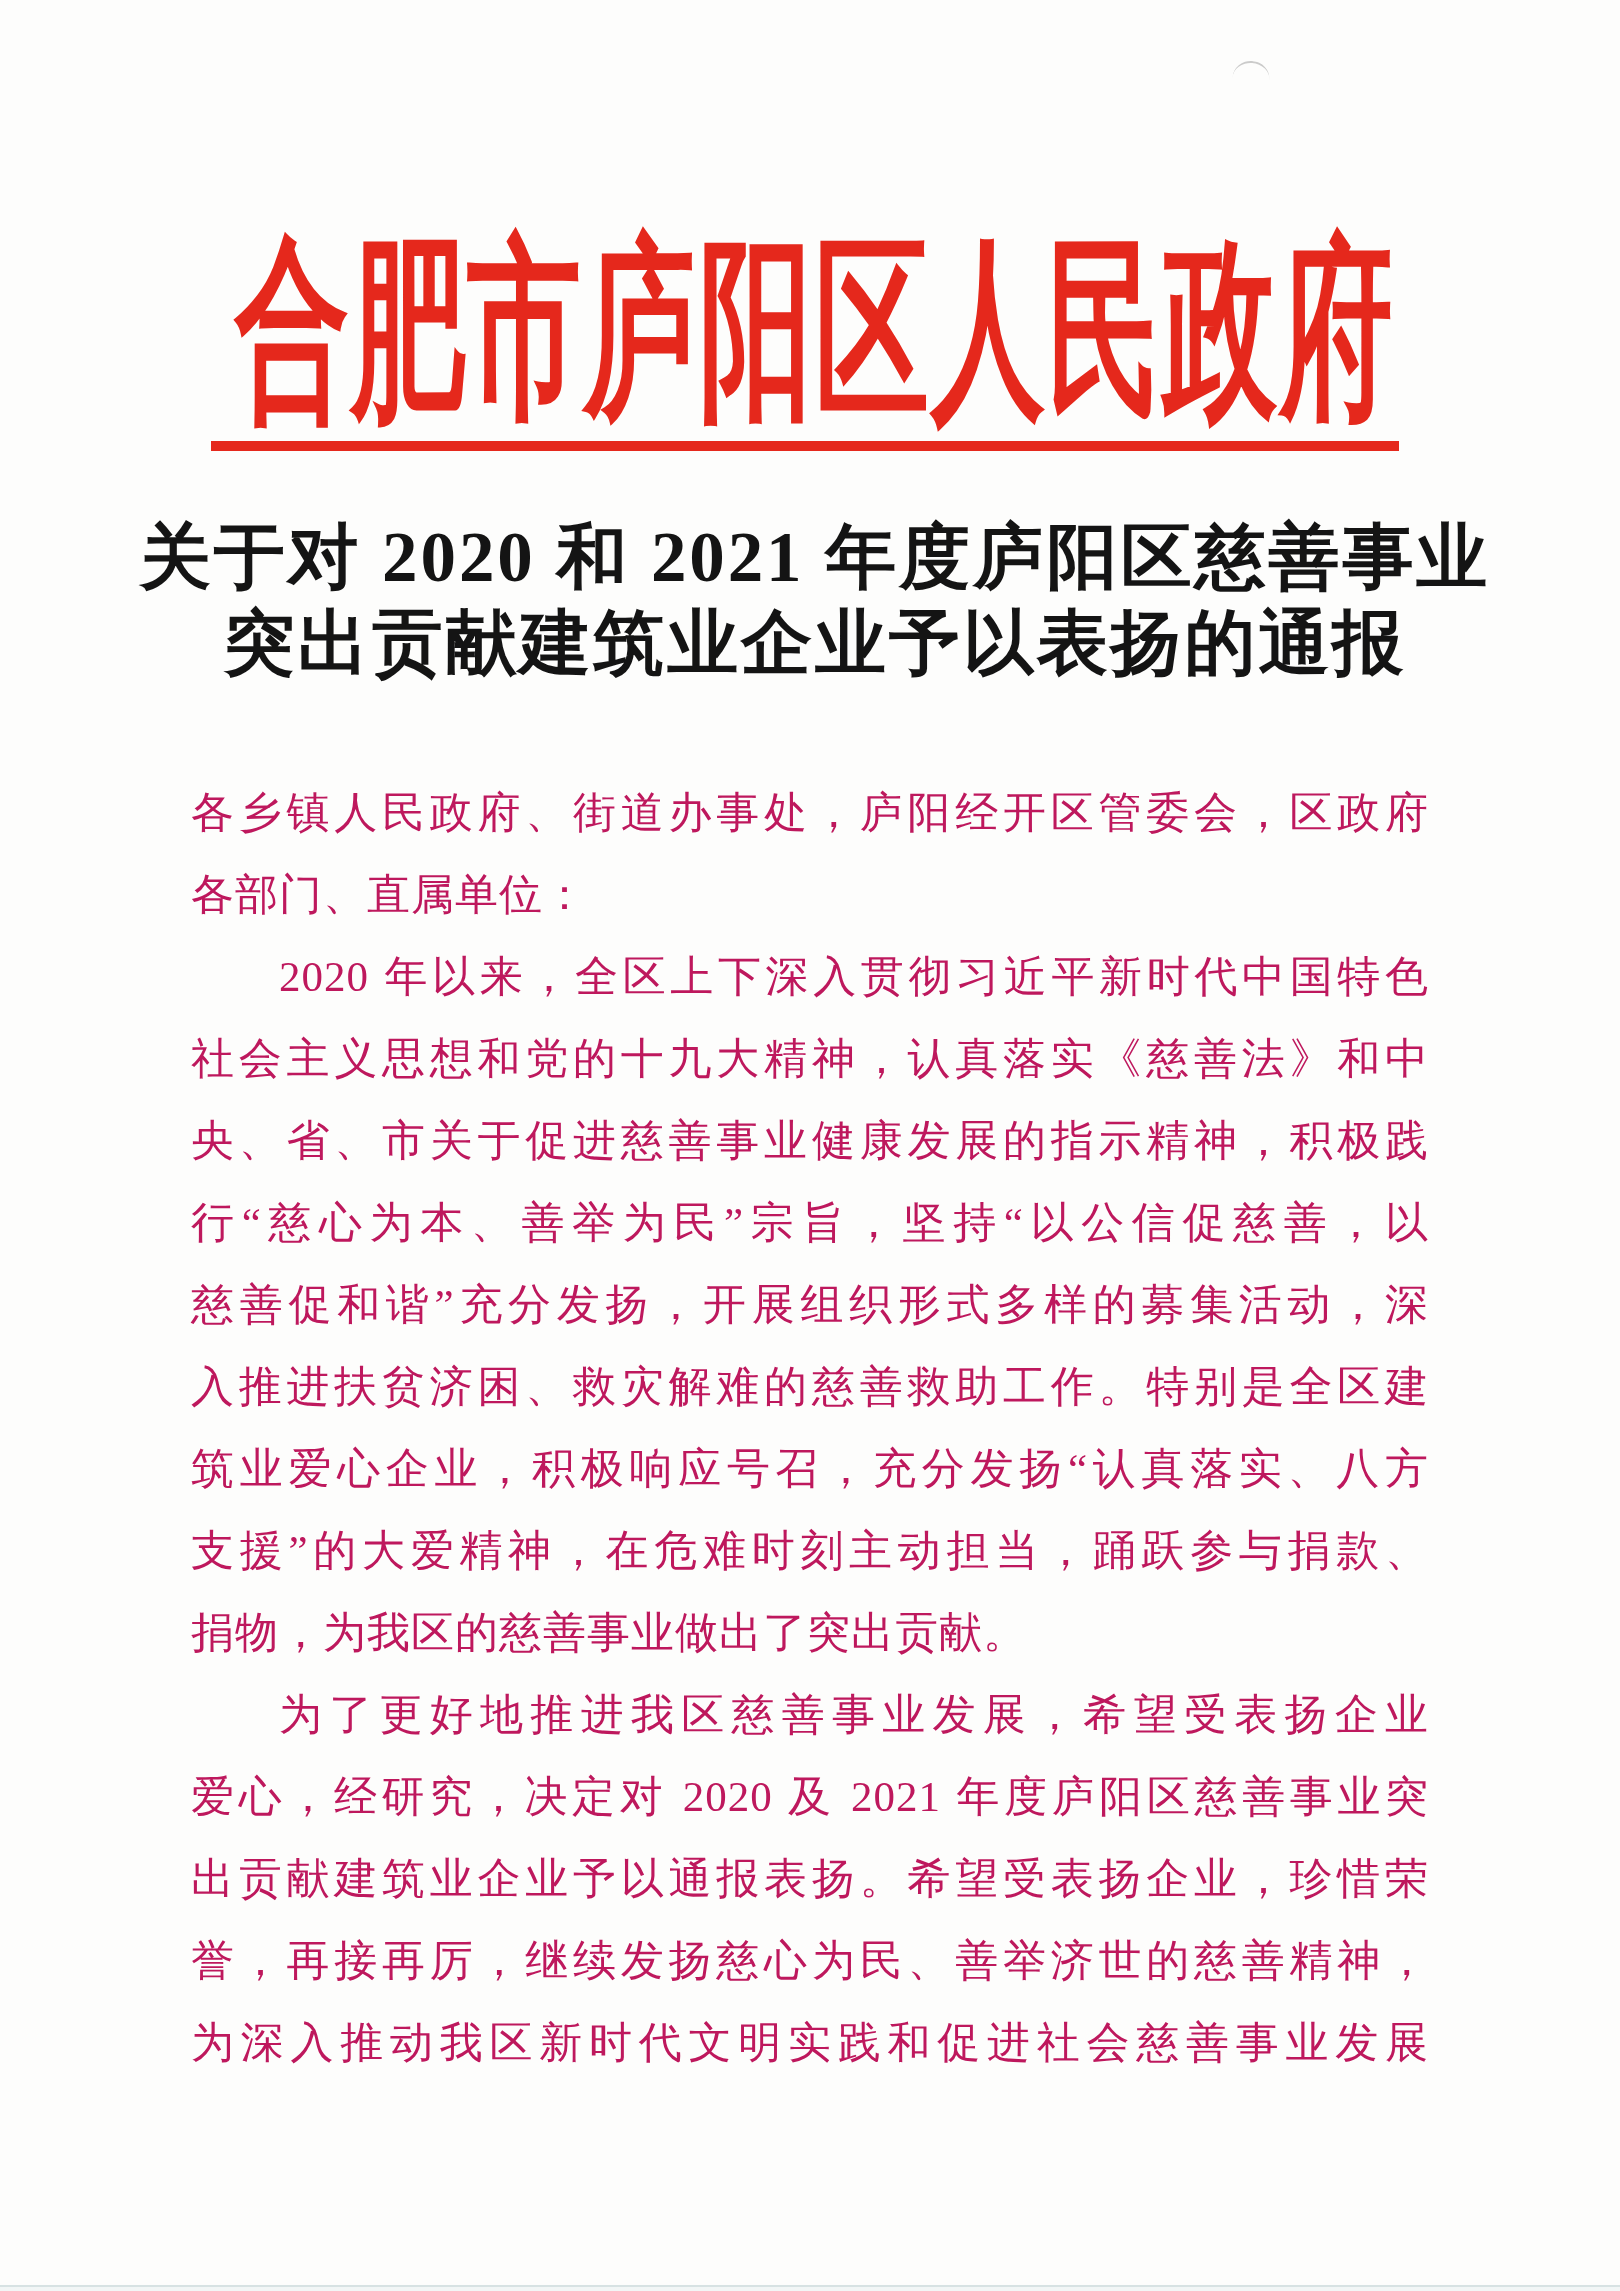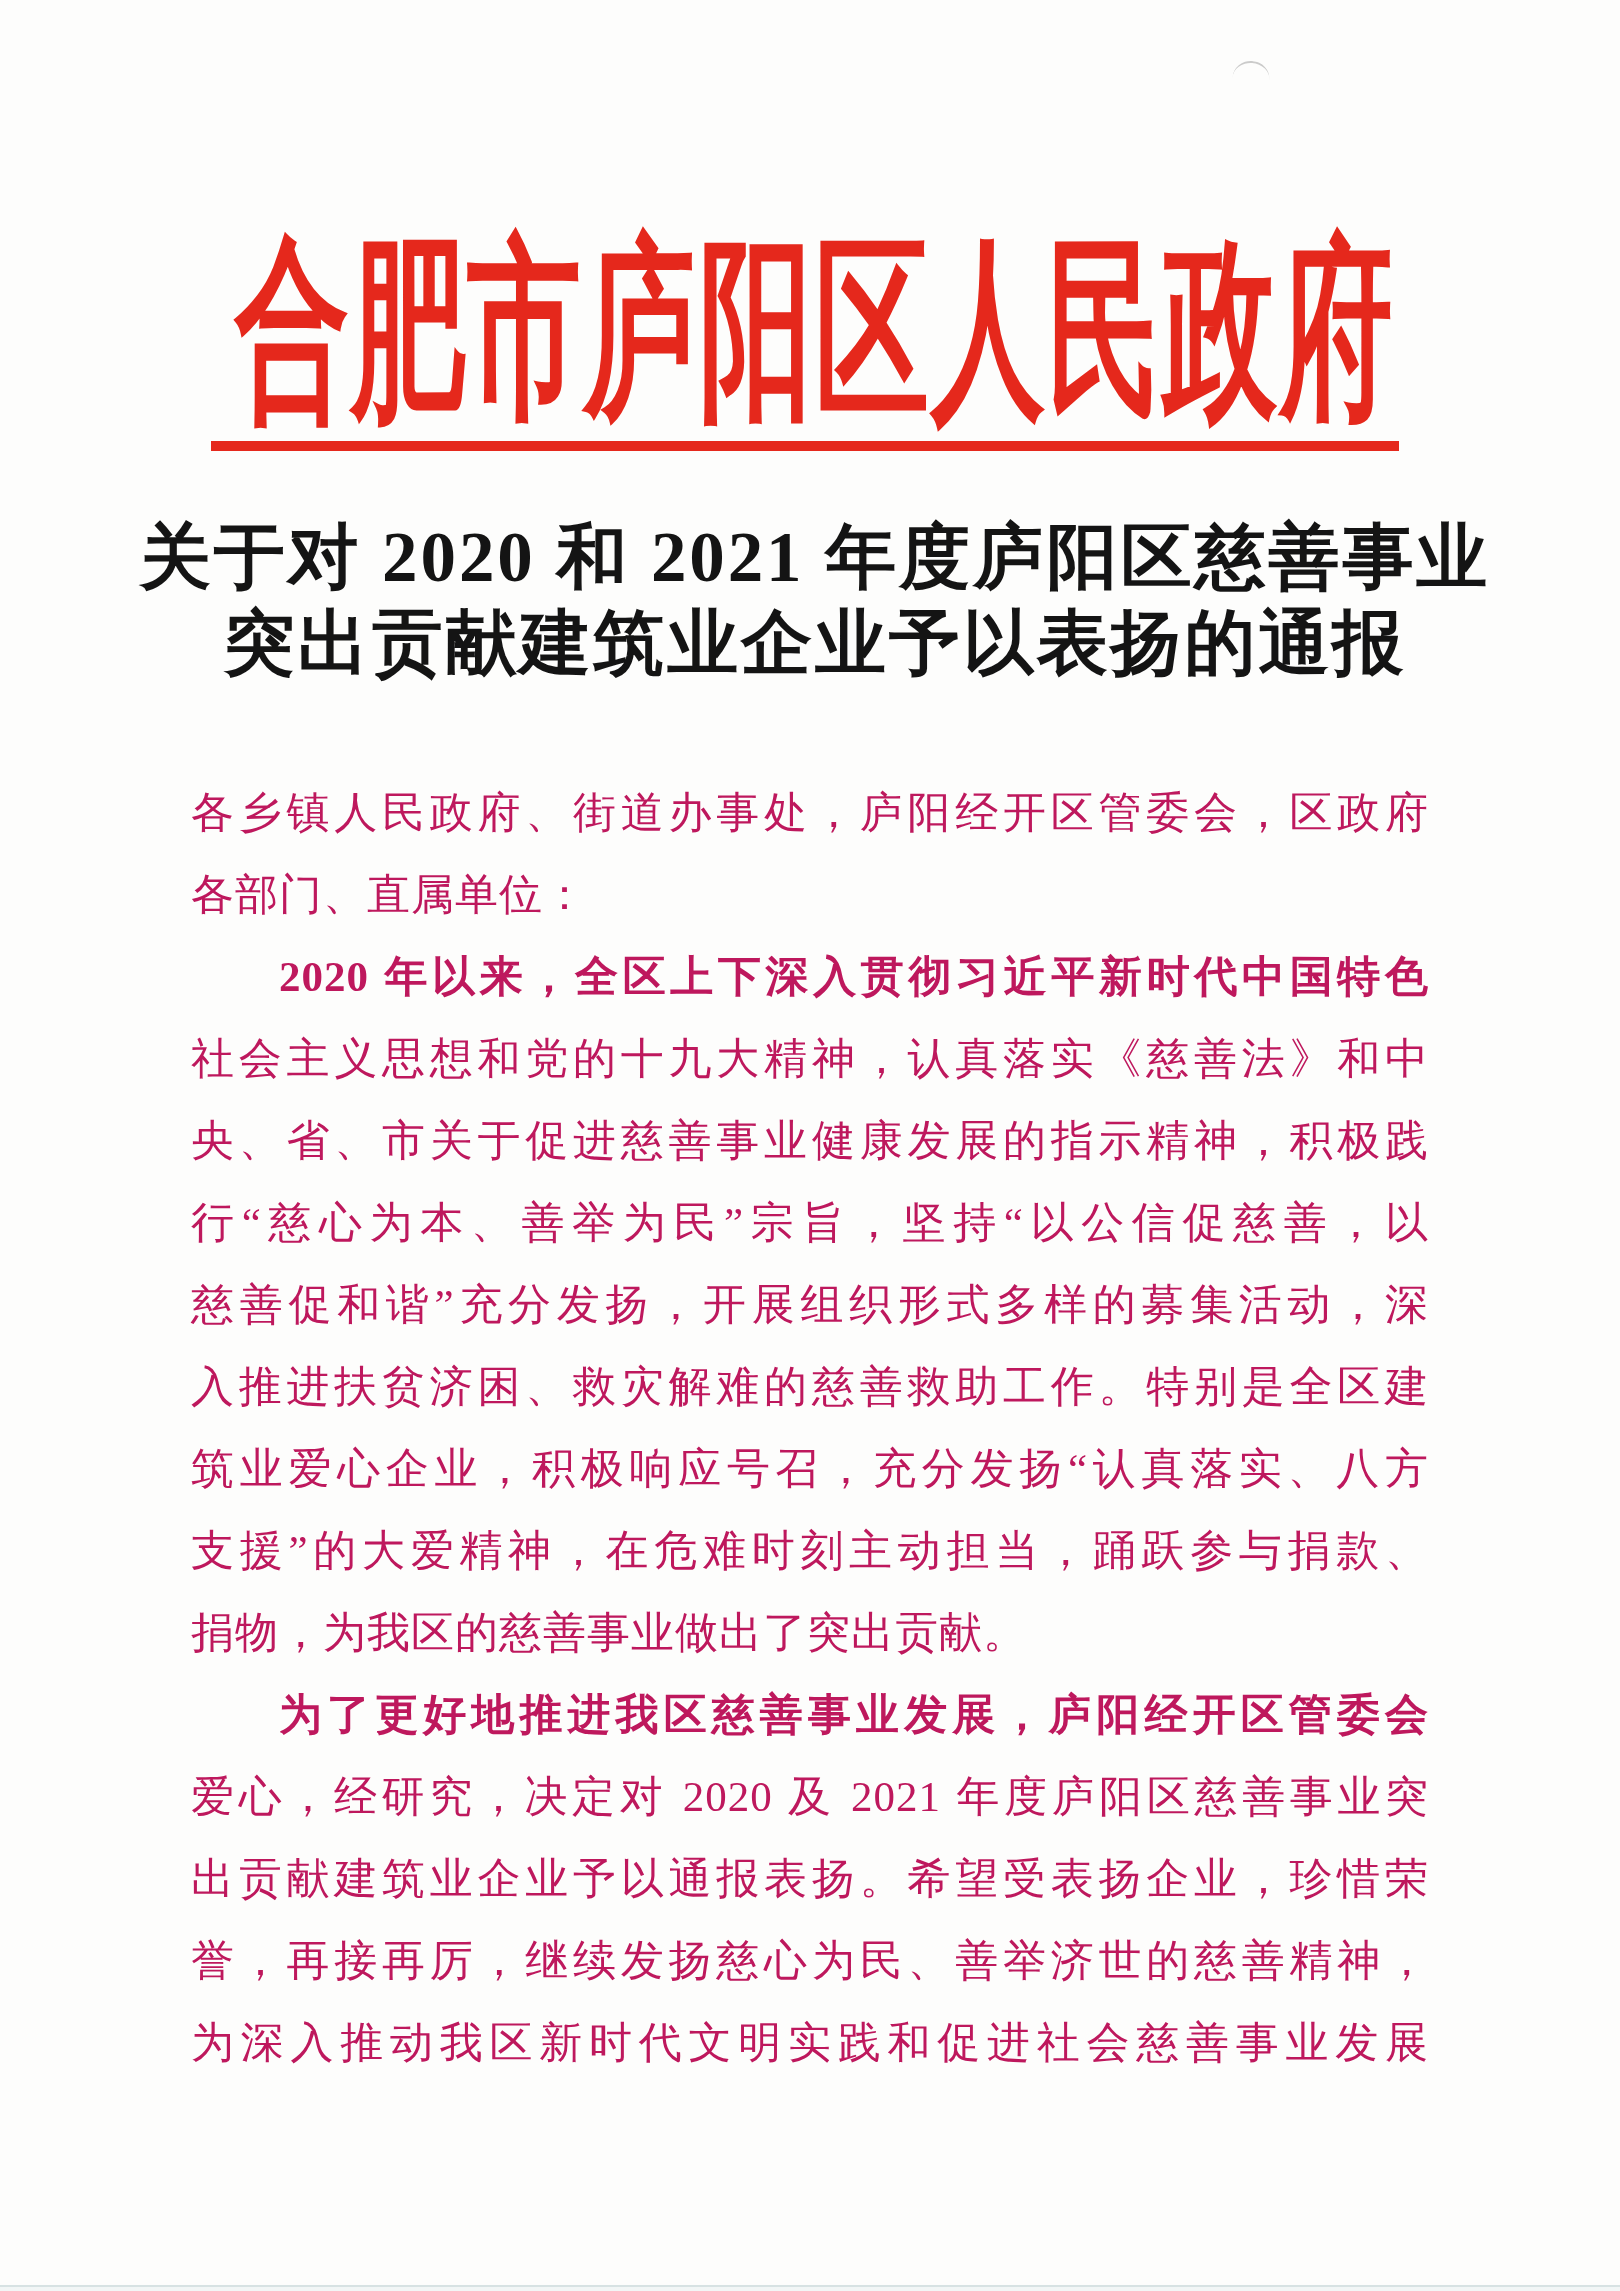--- a/index.html
+++ b/index.html
@@ -82,21 +82,20 @@
     text-align-last: left;
     white-space: nowrap;
     letter-spacing: 1px;
   }
   .body-line.fill {
     white-space: normal;
     text-align-last: justify;
   }
   .body-line.indent {
     text-indent: 88px;
-    font-weight: bold;
   }
   
   .bottom-edge {
     position: absolute;
     left: 0;
     right: 0;
     bottom: 4.9px;
     height: 2px;
     background: #d7e2e3;
   }
@@ -131,21 +130,21 @@
       <div class="body-line">各部门、直属单位：</div>
       <div class="body-line indent fill">2020 年以来，全区上下深入贯彻习近平新时代中国特色</div>
       <div class="body-line fill">社会主义思想和党的十九大精神，认真落实《慈善法》和中</div>
       <div class="body-line fill">央、省、市关于促进慈善事业健康发展的指示精神，积极践</div>
       <div class="body-line fill">行“慈心为本、善举为民”宗旨，坚持“以公信促慈善，以</div>
       <div class="body-line fill">慈善促和谐”充分发扬，开展组织形式多样的募集活动，深</div>
       <div class="body-line fill">入推进扶贫济困、救灾解难的慈善救助工作。特别是全区建</div>
       <div class="body-line fill">筑业爱心企业，积极响应号召，充分发扬“认真落实、八方</div>
       <div class="body-line fill">支援”的大爱精神，在危难时刻主动担当，踊跃参与捐款、</div>
       <div class="body-line">捐物，为我区的慈善事业做出了突出贡献。</div>
-      <div class="body-line indent fill">为了更好地推进我区慈善事业发展，庐阳经开区管委会</div>
+      <div class="body-line indent fill">为了更好地推进我区慈善事业发展，希望受表扬企业</div>
       <div class="body-line fill">爱心，经研究，决定对 2020 及 2021 年度庐阳区慈善事业突</div>
       <div class="body-line fill">出贡献建筑业企业予以通报表扬。希望受表扬企业，珍惜荣</div>
       <div class="body-line fill">誉，再接再厉，继续发扬慈心为民、善举济世的慈善精神，</div>
       <div class="body-line fill">为深入推动我区新时代文明实践和促进社会慈善事业发展</div>
     </div>
 
   <div class="bottom-edge"></div>
 
 </div>
 

